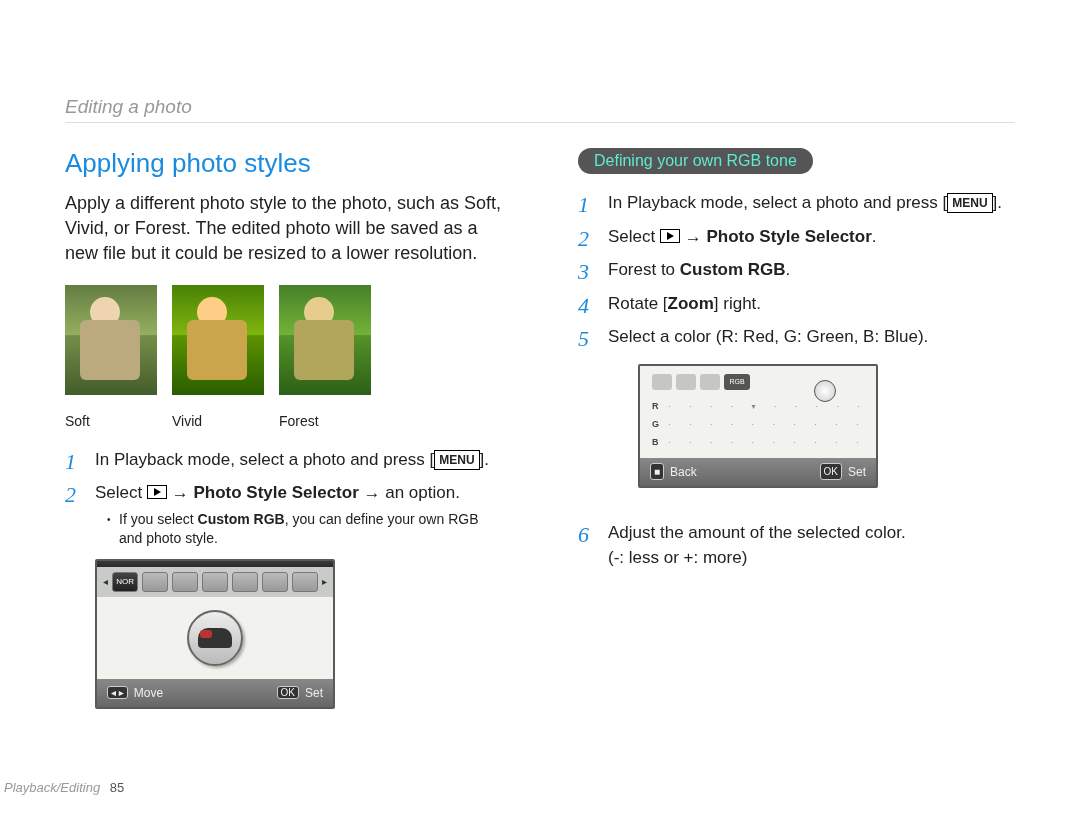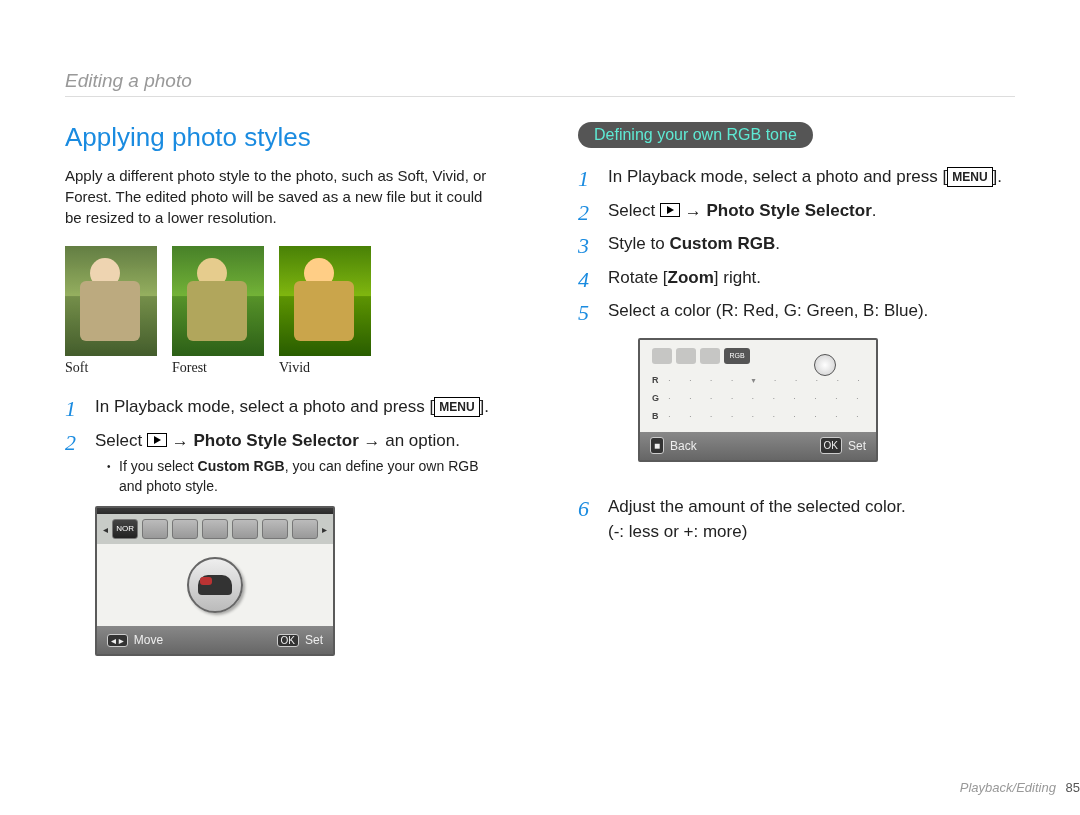--- a/index.html
+++ b/index.html
@@ -5,21 +5,21 @@
   * { box-sizing: border-box; margin: 0; padding: 0; }
   body {
     font-family: Arial, Helvetica, sans-serif;
     color: #222;
     width: 1080px;
     height: 815px;
     background: #fff;
     position: relative;
   }
   .page {
-    padding: 70px 65px 0 65px;
+    padding: 96px 65px 0 65px;
   }
   .breadcrumb {
     color: #999;
     font-size: 19px;
     font-style: italic;
     margin-bottom: 4px;
   }
   .hr {
     height: 1px;
     background: #ddd;
@@ -30,21 +30,21 @@
     gap: 76px;
   }
   .col { flex: 1; }
   .section-title {
     color: #1a8be0;
     font-size: 26px;
     font-weight: 400;
     margin-bottom: 12px;
   }
   .intro {
-    font-size: 15px;
+    font-size: 18px;
     line-height: 1.4;
     margin-bottom: 18px;
   }
   .thumbs {
     display: flex;
     gap: 15px;
     margin-bottom: 8px;
   }
   .thumb { width: 92px; }
   .thumb-img {
@@ -68,22 +68,21 @@
   .thumb-img::after {
     content: '';
     position: absolute;
     left: 15px; top: 35px;
     width: 60px; height: 60px;
     background: #b7a26f;
     border-radius: 6px;
   }
   .thumb-label {
     font-size: 14px;
-    margin-top: 4px;
-    font-family: Liberation Serif, serif;
+    margin-top: 18px;
   }
   ol.steps {
     list-style: none;
     counter-reset: step;
   }
   ol.steps > li {
     counter-increment: step;
     position: relative;
     padding-left: 30px;
     font-size: 17px;
@@ -279,22 +278,22 @@
     border-radius:50%;
     background:radial-gradient(#fff,#ccc);
     position:absolute;
     right: 40px;
     top: 14px;
   }
 
   .footer {
     position: absolute;
     bottom: 20px;
-    left: 16px; right: 0;
-    text-align: right;
+    left: 4px; right: 0;
+    text-align: left;
     font-size: 13px;
     color: #555;
   }
   .footer-section { font-style: italic; color:#999; margin-right:6px; }
 </style>
 </head>
 <body>
 
 <div class="page">
   <div class="breadcrumb">Editing a photo</div>
@@ -305,26 +304,26 @@
     <div class="col">
       <div class="section-title">Applying photo styles</div>
       <div class="intro">Apply a different photo style to the photo, such as Soft, Vivid, or Forest. The edited photo will be saved as a new file but it could be resized to a lower resolution.</div>
 
       <div class="thumbs">
         <div class="thumb">
           <div class="thumb-img soft"></div>
           <div class="thumb-label">Soft</div>
         </div>
         <div class="thumb">
+          <div class="thumb-img vivid"></div>
+          <div class="thumb-label">Vivid</div>
+        </div>
+        <div class="thumb">
           <div class="thumb-img forest"></div>
           <div class="thumb-label">Forest</div>
-        </div>
-        <div class="thumb">
-          <div class="thumb-img vivid"></div>
-          <div class="thumb-label">Vivid</div>
         </div>
       </div>
 
       <ol class="steps" style="margin-top:18px;">
         <li>
           <span>In Playback mode, select a photo and press [</span><span class="menu-box">MENU</span><span>].</span>
         </li>
         <li>
           <span>Select </span><span class="play-box"></span><span> → </span><span class="bold">Photo Style Selector</span><span> → an option.</span>
           <div class="sub-bullet">
@@ -365,21 +364,21 @@
       <div class="pill-heading">Defining your own RGB tone</div>
 
       <ol class="steps">
         <li>
           <span>In Playback mode, select a photo and press [</span><span class="menu-box">MENU</span><span>].</span>
         </li>
         <li>
           <span>Select </span><span class="play-box"></span><span> → </span><span class="bold">Photo Style Selector</span><span>.</span>
         </li>
         <li>
-          <span>Style to </span><span class="bold">Custom RGB</span><span>.</span>
+          <span>Forest to </span><span class="bold">Custom RGB</span><span>.</span>
         </li>
         <li>
           <span>Rotate [</span><span class="bold">Zoom</span><span>] right.</span>
         </li>
         <li>
           <span>Select a color (R: Red, G: Green, B: Blue).</span>
 
           <div class="lcd" style="margin-top:14px;">
             <div class="lcd-rgb-body" style="position:relative;">
               <div class="rgb-top-tabs">

